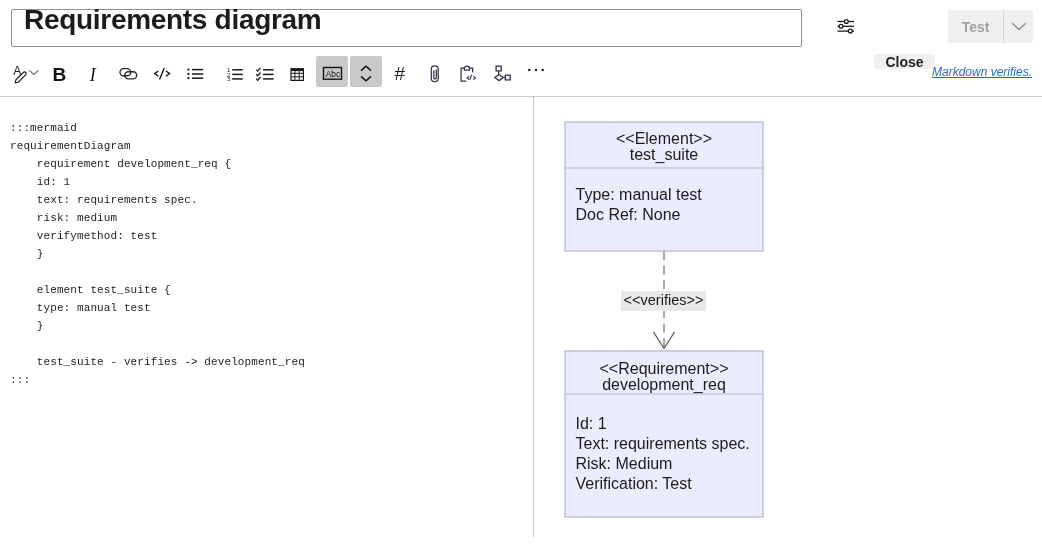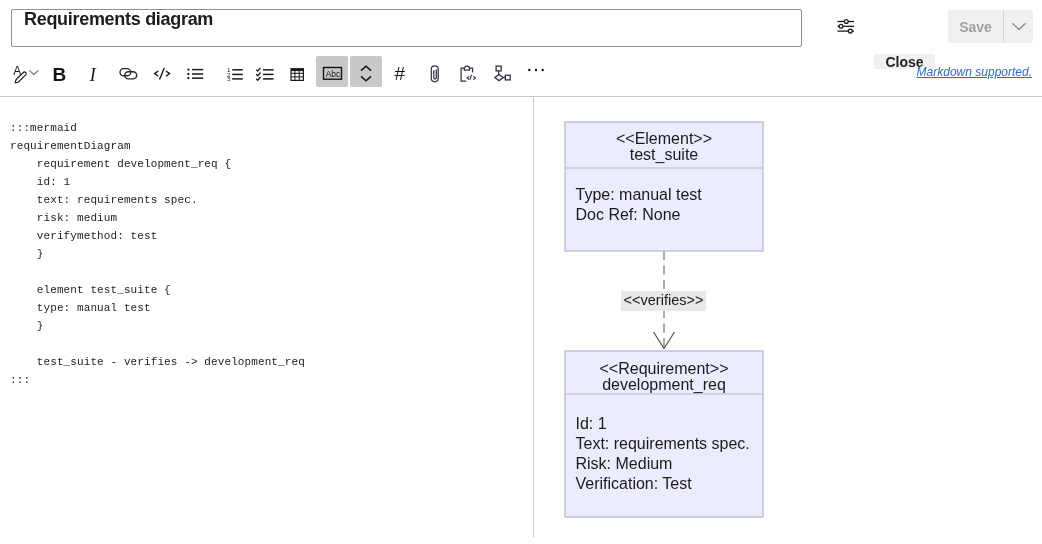--- a/index.html
+++ b/index.html
@@ -1,19 +1,19 @@
 <!DOCTYPE html>
 <html><head>
 <meta charset="utf-8">
 <style>
 * { margin:0; padding:0; box-sizing:border-box; }
 html,body { width:1042px; height:544px; background:#ffffff; font-family:"Liberation Sans",sans-serif; overflow:hidden; position:relative; }
 .abs { position:absolute; }
 
-.titlebox { left:11px; top:9px; width:791px; height:38px; border:1px solid #8f8f8f; border-radius:2px; display:flex; align-items:center; padding-left:12px; font-size:18px; font-weight:700; color:#1d1c1b; letter-spacing:-0.3px; padding-bottom:17px; }
+.titlebox { left:11px; top:9px; width:791px; height:38px; border:1px solid #8f8f8f; border-radius:2px; display:flex; align-items:center; padding-left:12px; font-size:28px; font-weight:700; color:#1d1c1b; letter-spacing:-0.3px; padding-bottom:17px; }
 
 .btn { background:#f1f0ef; border-radius:2px; display:flex; align-items:center; justify-content:center; font-size:14px; font-weight:700; color:#201f1e; }
 .btn-close { left:874px; top:10px; width:61px; height:15px;margin-top:44px; }
 .btn-save { left:948px; top:10px; width:55px; height:33px; color:#a3a2a0; border-radius:2px 0 0 2px; }
 .btn-chev { border-left:1px solid #d8d6d4; }
 .btn-chev { left:1003px; top:10px; width:30px; height:33px; border-radius:0 2px 2px 0; }
 .mdlink { top:65px; left:832px; width:200px; text-align:right; font-size:12px; font-style:italic; color:#2b6bc8; text-decoration:underline; }
 
 .hsep { left:0; top:96px; width:1042px; height:1px; background:#c8c8c8; }
 .vsep { left:533px; top:97px; width:1px; height:440px; background:#c8c8c8; }
@@ -29,27 +29,27 @@
 <svg class="abs" style="left:835px; top:15px;" width="22" height="22" viewBox="0 0 22 22" fill="none" stroke="#1b1a19" stroke-width="1.3">
   <line x1="2.5" y1="6.5" x2="19" y2="6.5"></line>
   <circle cx="11.3" cy="6.5" r="1.9" fill="#fff"></circle>
   <line x1="2.5" y1="11.3" x2="19" y2="11.3"></line>
   <circle cx="6" cy="11.3" r="1.9" fill="#fff"></circle>
   <line x1="2.5" y1="16.1" x2="19" y2="16.1"></line>
   <circle cx="15.3" cy="16.1" r="1.9" fill="#fff"></circle>
 </svg>
 
 <div class="abs btn btn-close">Close</div>
-<div class="abs btn btn-save">Save</div>
+<div class="abs btn btn-save">Test</div>
 <div class="abs btn btn-chev">
     <svg width="16" height="9" viewBox="0 0 16 9" fill="none" stroke="#8f8d8b" stroke-width="1.4">
       <path d="M1.3 1.2 L8 7.6 L14.7 1.2"></path>
     </svg>
   </div>
-<div class="abs mdlink">Markdown supported.</div>
+<div class="abs mdlink">Markdown verifies.</div>
 
 <div class="abs hsep"></div>
 <div class="abs vsep"></div>
 
 <div class="abs tact" style="left:316px;"></div>
 <div class="abs tact" style="left:350px;"></div>
 
 <svg class="abs" style="left:0; top:52px;" width="560" height="40" viewBox="0 0 560 40" fill="none" font-family="Liberation Sans">
 
   <text x="17.2" y="22.6" font-size="12" fill="#1b1a19" text-anchor="middle">A</text>

